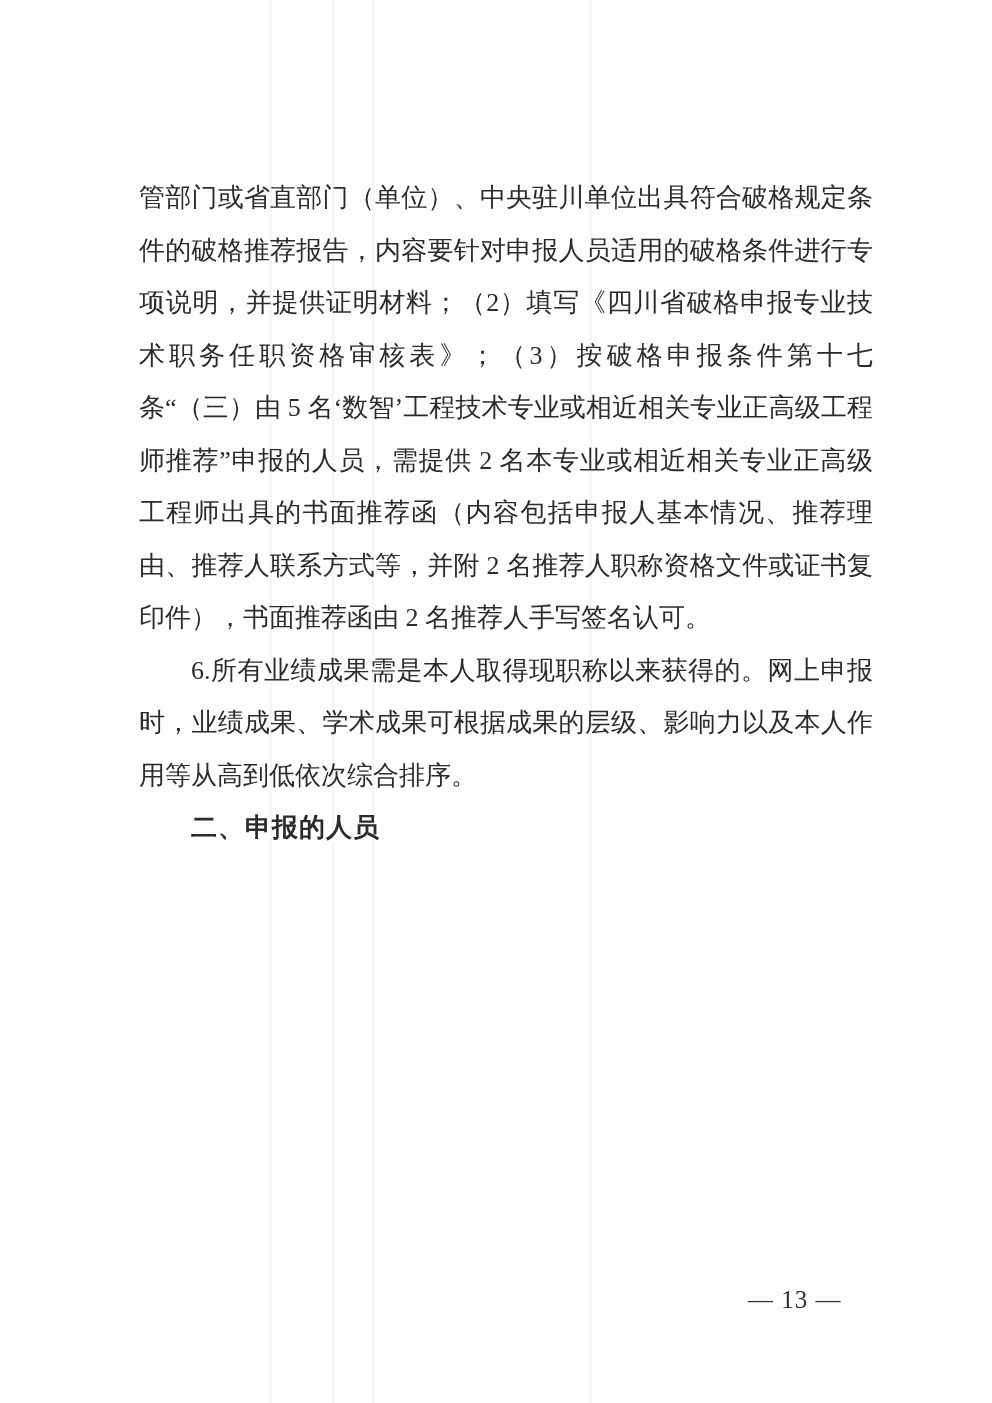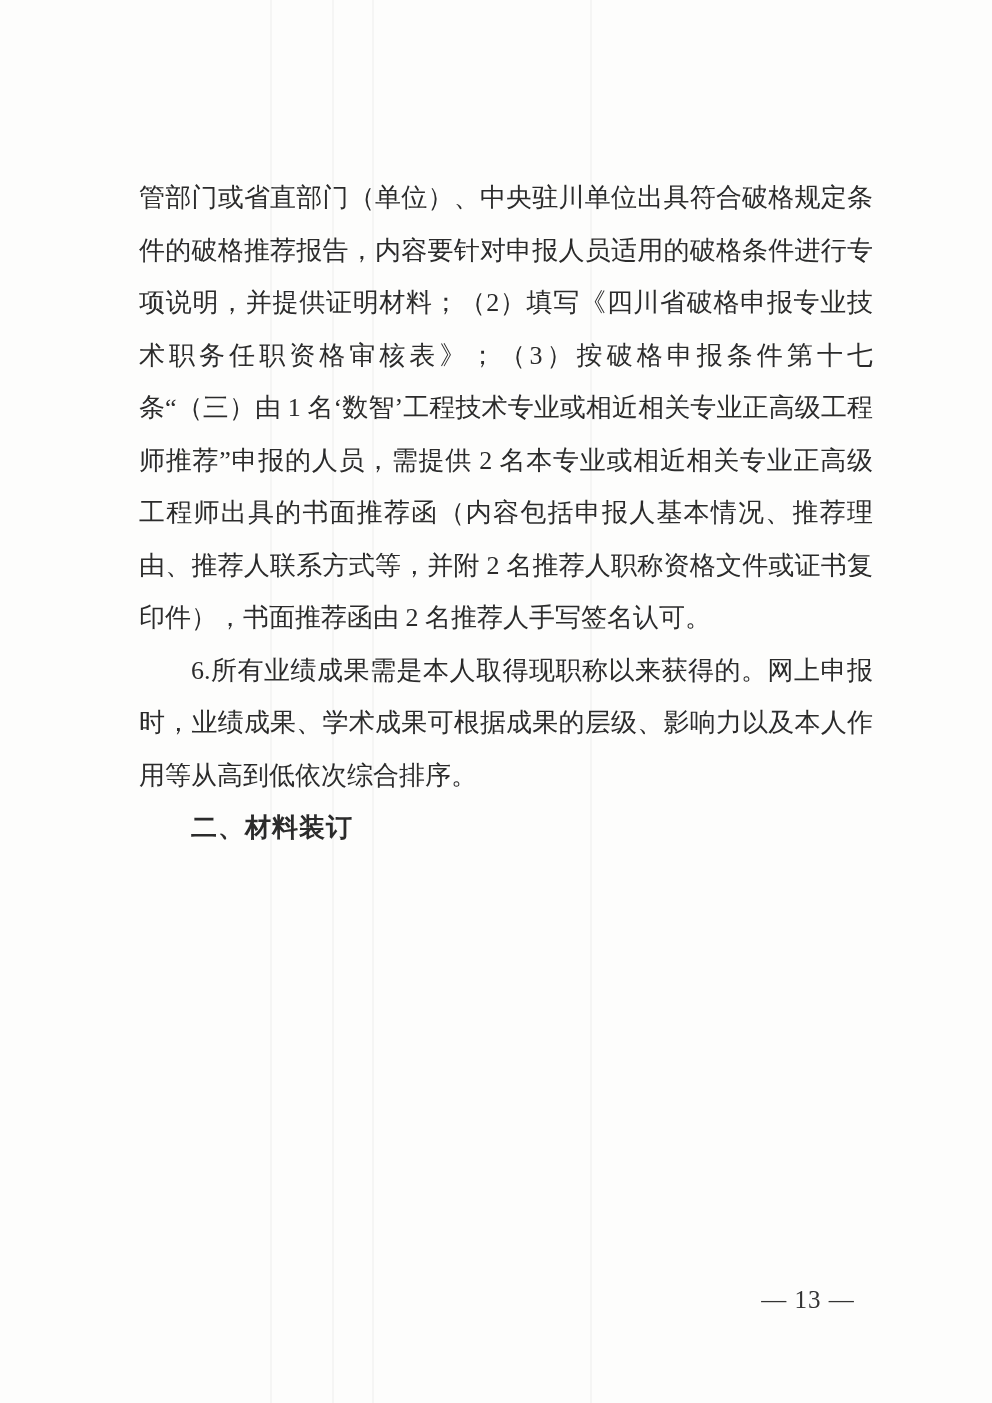--- a/index.html
+++ b/index.html
@@ -50,32 +50,32 @@
     font-weight: bold;
     letter-spacing: 1px;
   }
   .page-footer {
     position: absolute;
     left: 748px;
     top: 1286px;
     width: 120px;
     color: #333;
     font-size: 25px;
-    text-align: center;
+    text-align: left;
     letter-spacing: 1px;
     white-space: nowrap;
   }
 </style>
 </head>
 <body>
 
 <div class="scan-line l1"></div>
 <div class="scan-line l2"></div>
 <div class="scan-line l3"></div>
 <div class="scan-line l4"></div>
 
 <div class="doc-body">
-  <p>管部门或省直部门（单位）、中央驻川单位出具符合破格规定条件的破格推荐报告，内容要针对申报人员适用的破格条件进行专项说明，并提供证明材料；（2）填写《四川省破格申报专业技术职务任职资格审核表》；（3）按破格申报条件第十七条“（三）由 1 名‘数智’工程技术专业或相近相关专业正高级工程师推荐”申报的人员，需提供 2 名本专业或相近相关专业正高级工程师出具的书面推荐函（内容包括申报人基本情况、推荐理由、推荐人联系方式等，并附 2 名推荐人职称资格文件或证书复印件），书面推荐函由 2 名推荐人手写签名认可。</p>
+  <p>管部门或省直部门（单位）、中央驻川单位出具符合破格规定条件的破格推荐报告，内容要针对申报人员适用的破格条件进行专项说明，并提供证明材料；（2）填写《四川省破格申报专业技术职务任职资格审核表》；（3）按破格申报条件第十七条“（三）由 5 名‘数智’工程技术专业或相近相关专业正高级工程师推荐”申报的人员，需提供 2 名本专业或相近相关专业正高级工程师出具的书面推荐函（内容包括申报人基本情况、推荐理由、推荐人联系方式等，并附 2 名推荐人职称资格文件或证书复印件），书面推荐函由 2 名推荐人手写签名认可。</p>
   <p class="indent">6.所有业绩成果需是本人取得现职称以来获得的。网上申报时，业绩成果、学术成果可根据成果的层级、影响力以及本人作用等从高到低依次综合排序。</p>
-  <p class="indent bold">二、材料装订</p>
+  <p class="indent bold">二、申报的人员</p>
 </div>
 
 <div class="page-footer">— 13 —</div>
 
 </body></html>

